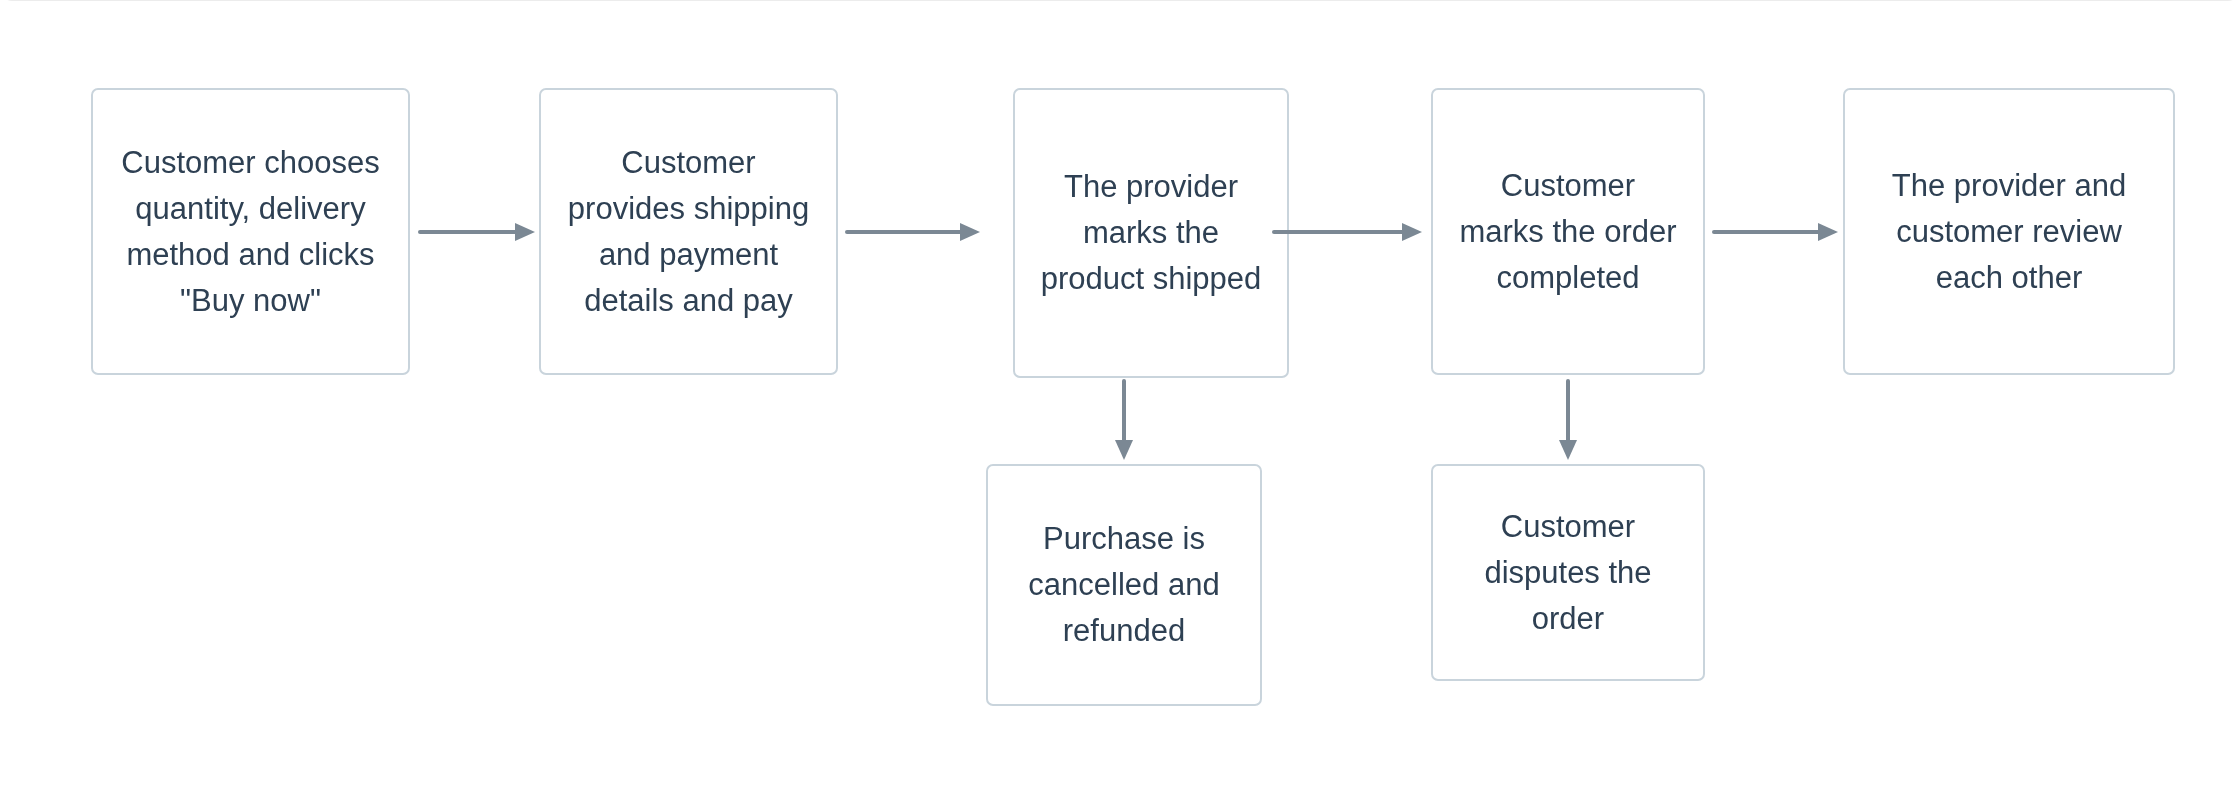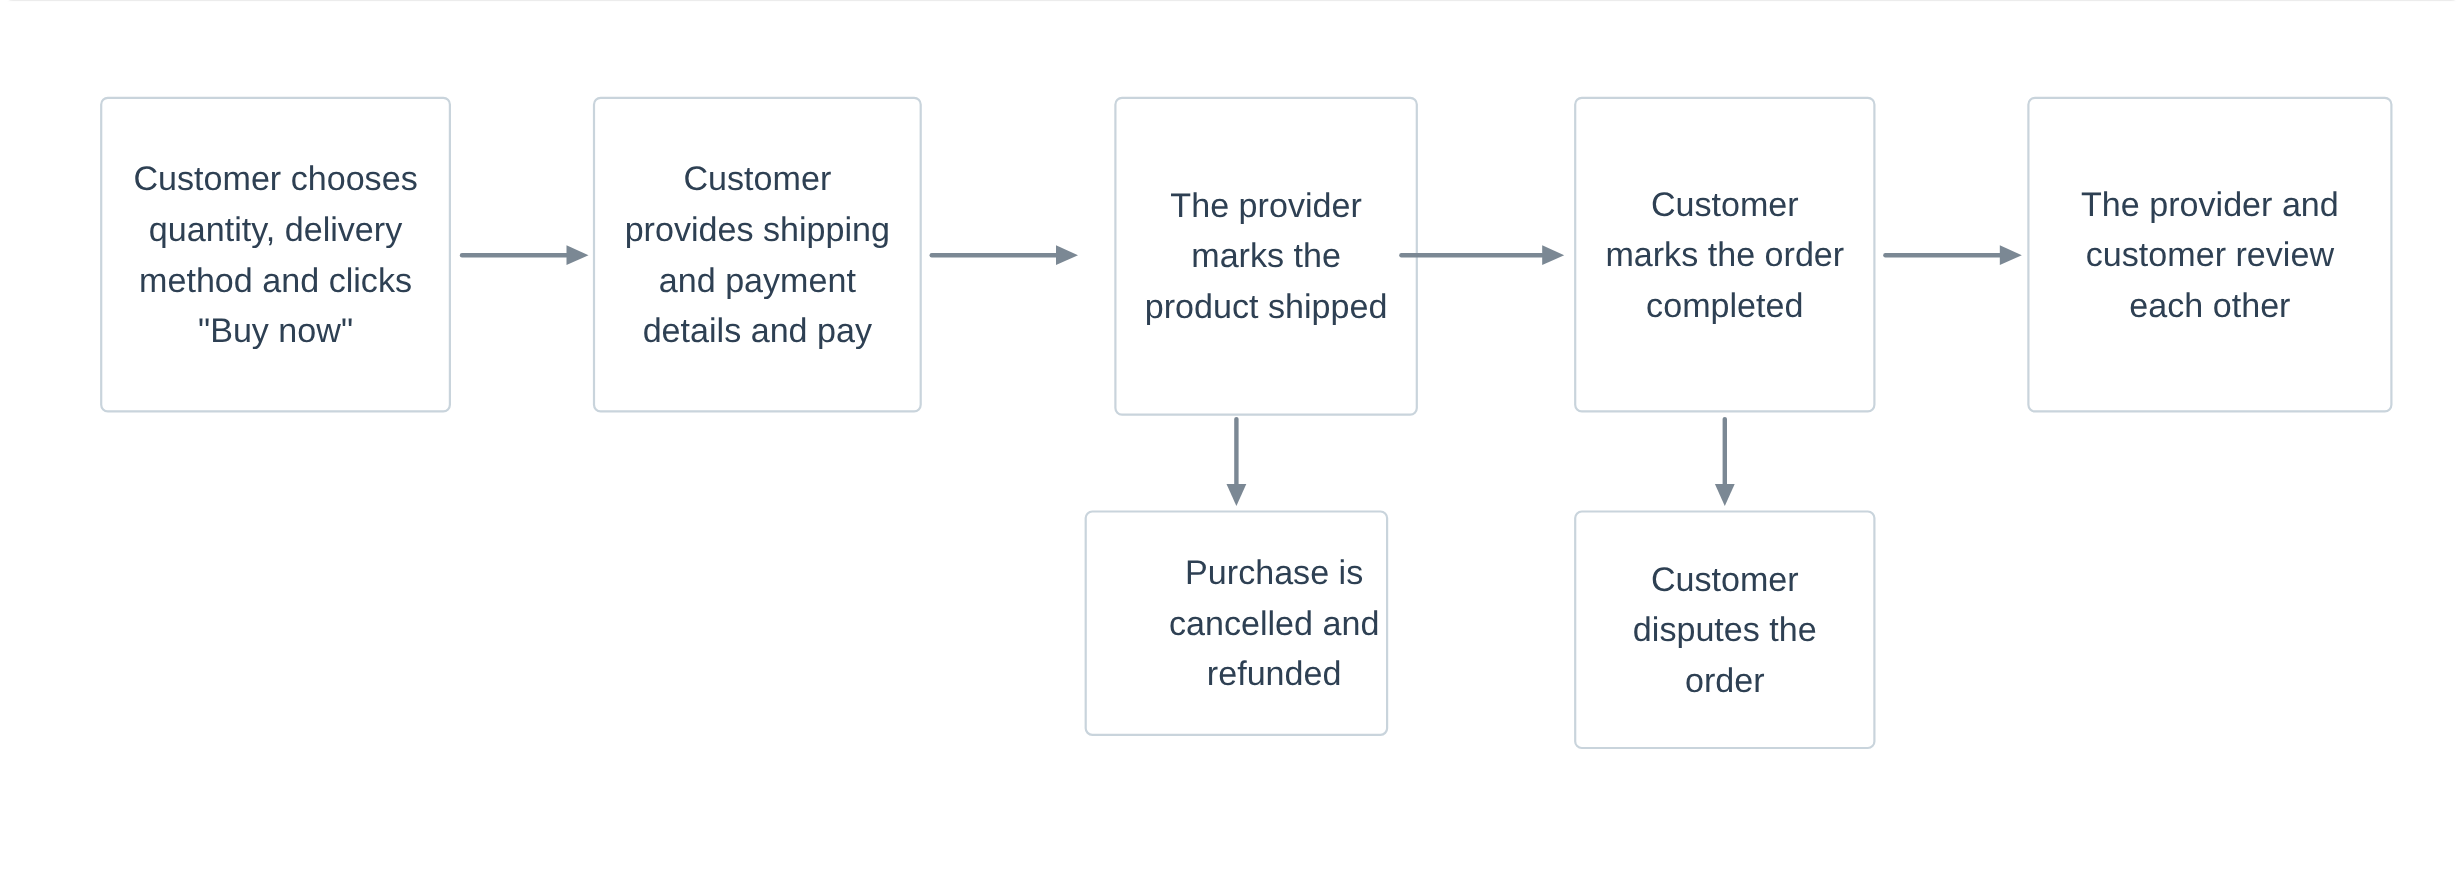--- a/index.html
+++ b/index.html
@@ -41,21 +41,21 @@
     line-height: 46px;
     font-weight: 500;
     color: #2e4053;
   }
   
   .n1 { left: 91px;   top: 88px;  width: 319px; height: 287px; }
   .n2 { left: 539px;  top: 88px;  width: 299px; height: 287px; }
   .n3 { left: 986px;  top: 88px;  width: 276px; height: 290px; margin-left: 27px; }
   .n4 { left: 1431px; top: 88px;  width: 274px; height: 287px; }
   .n5 { left: 1843px; top: 88px;  width: 332px; height: 287px; }
-  .n6 { left: 986px;  top: 464px; width: 276px; height: 205px; justify-content: flex-end; }
+  .n6 { left: 986px;  top: 464px; width: 276px; height: 242px; }
   .n7 { left: 1431px; top: 464px; width: 274px; height: 217px; }
 
   
   .arrow-h {
     position: absolute;
     height: 18px;
     display: flex;
     align-items: center;
   }
   .arrow-h .shaft {

